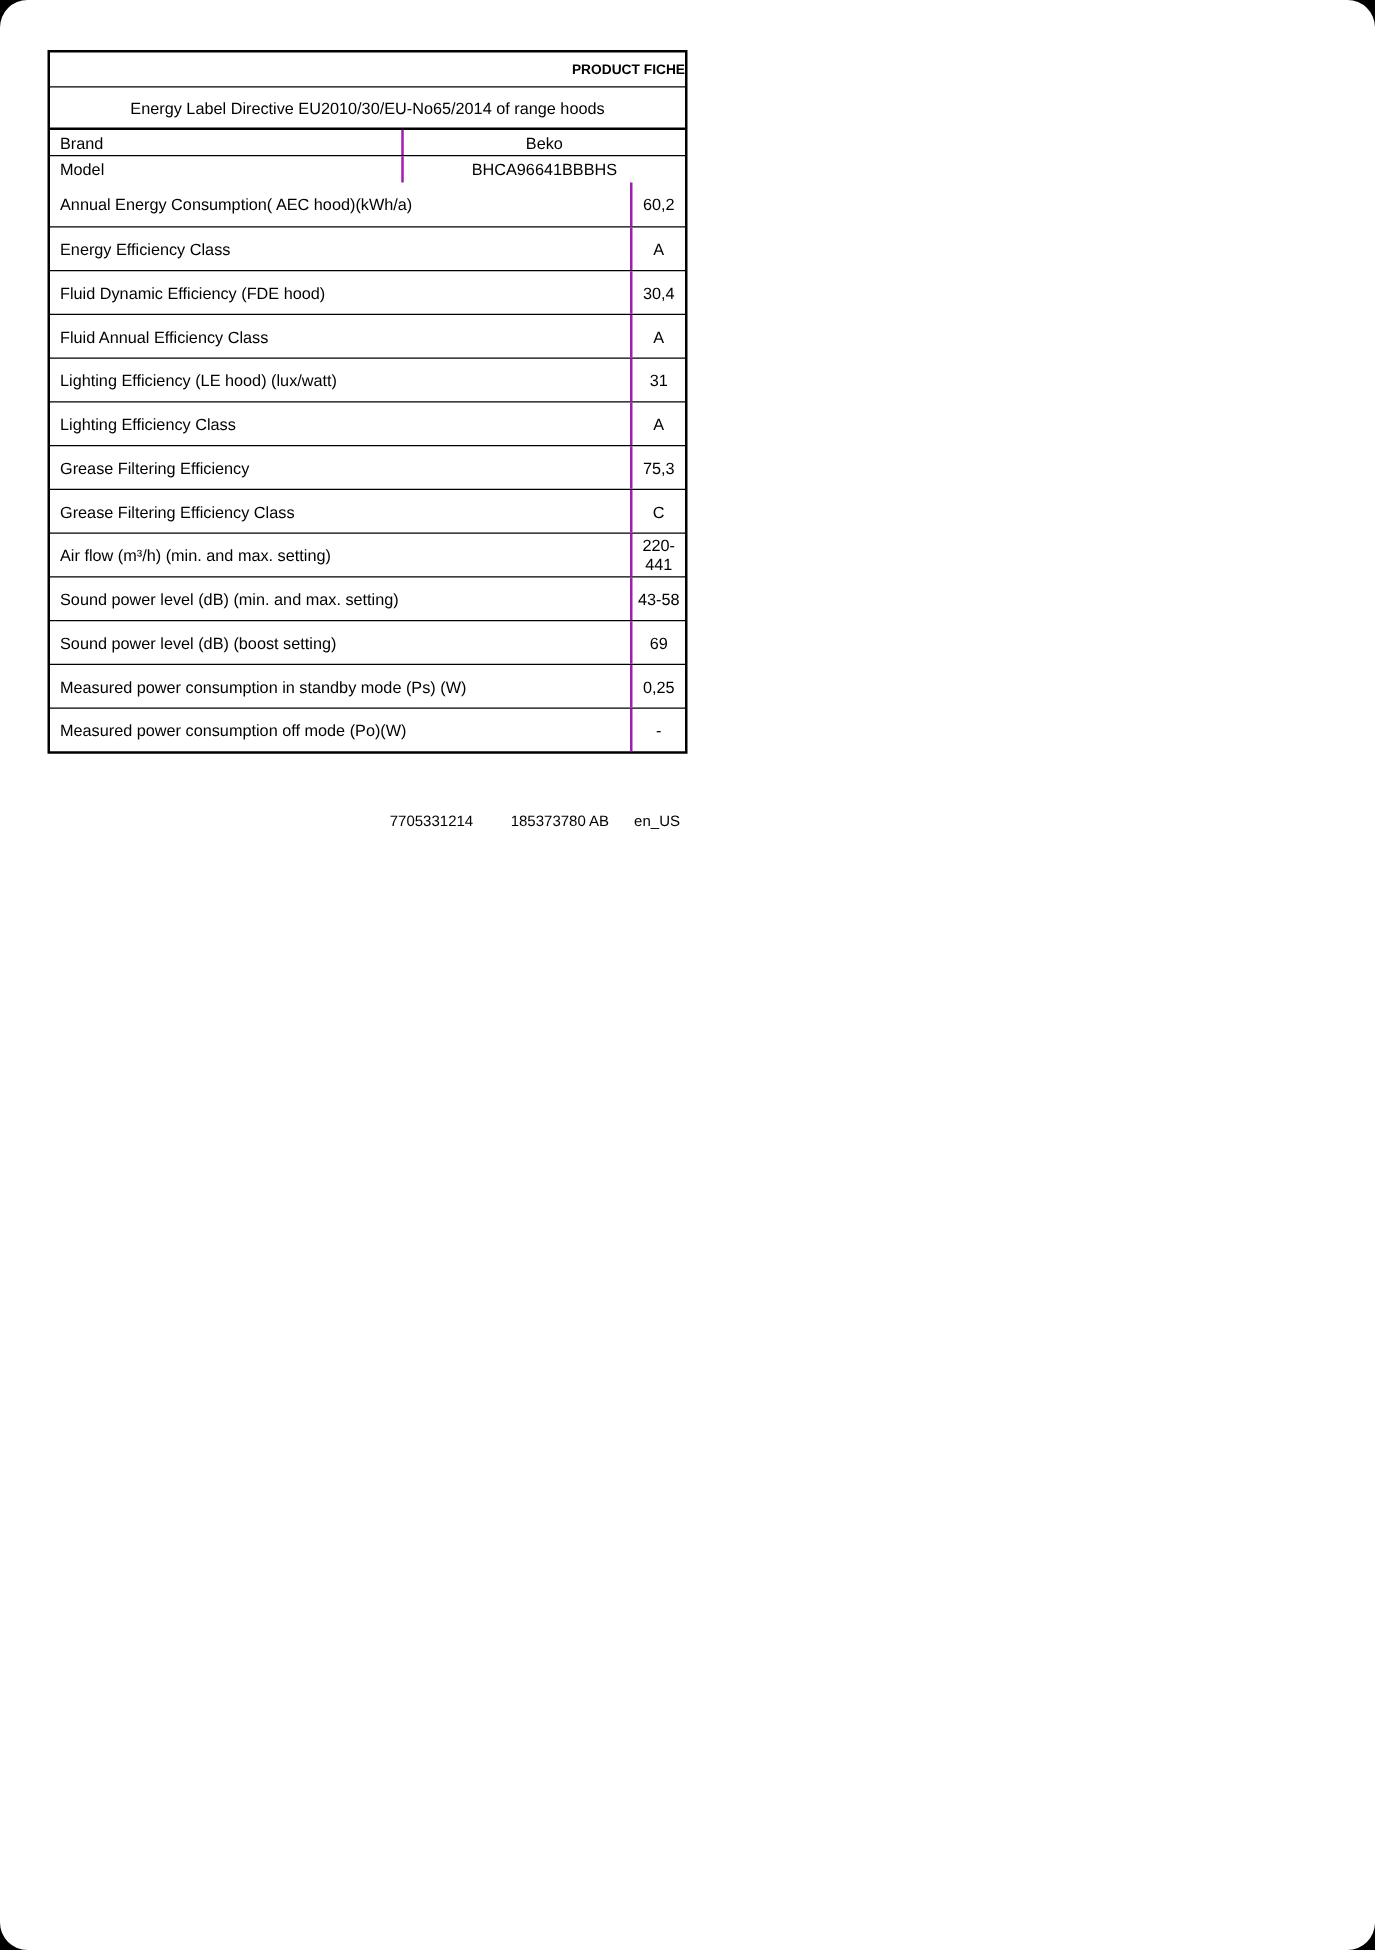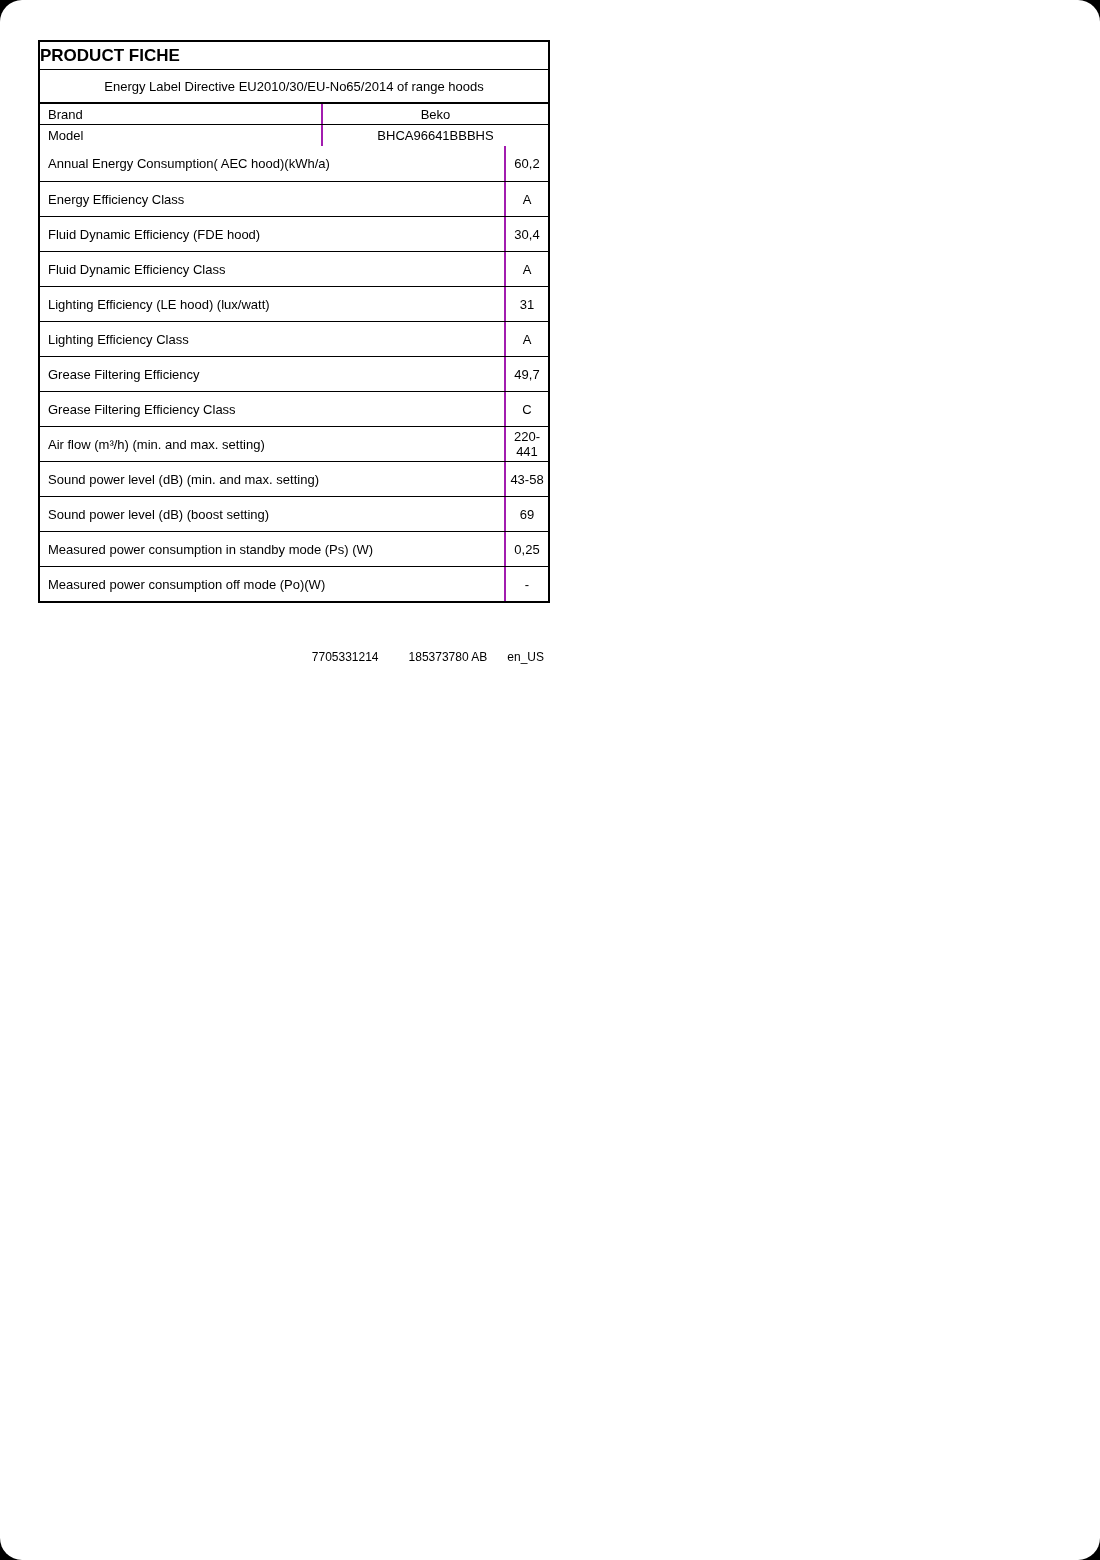--- a/index.html
+++ b/index.html
@@ -34,23 +34,23 @@
   .row {
     display: flex;
     align-items: center;
     box-sizing: border-box;
     border-top: 1px solid #000;
   }
   .row:first-child { border-top: none; }
   .row.thick { border-top-width: 2px; }
   .row-title {
     height: 27px;
-    justify-content: flex-start;
+    justify-content: flex-end;
     font-weight: bold;
-    font-size: 17px;
+    font-size: 11px;
   }
   .row-subtitle {
     height: 33px;
     justify-content: center;
   }
   .row-kv { height: 22px; }
   .row-data { height: 35px; }
   .cell-label {
     flex: 1;
     padding-left: 8px;
@@ -112,37 +112,37 @@
     <div class="cell-label">Energy Efficiency Class</div>
     <div class="cell-value">A</div>
   </div>
 
   <div class="row row-data">
     <div class="cell-label">Fluid Dynamic Efficiency (FDE hood)</div>
     <div class="cell-value">30,4</div>
   </div>
 
   <div class="row row-data">
-    <div class="cell-label">Fluid Dynamic Efficiency Class</div>
+    <div class="cell-label">Fluid Annual Efficiency Class</div>
     <div class="cell-value">A</div>
   </div>
 
   <div class="row row-data">
     <div class="cell-label">Lighting Efficiency (LE hood) (lux/watt)</div>
     <div class="cell-value">31</div>
   </div>
 
   <div class="row row-data">
     <div class="cell-label">Lighting Efficiency Class</div>
     <div class="cell-value">A</div>
   </div>
 
   <div class="row row-data">
     <div class="cell-label">Grease Filtering Efficiency</div>
-    <div class="cell-value">49,7</div>
+    <div class="cell-value">75,3</div>
   </div>
 
   <div class="row row-data">
     <div class="cell-label">Grease Filtering Efficiency Class</div>
     <div class="cell-value">C</div>
   </div>
 
   <div class="row row-data">
     <div class="cell-label">Air flow (m³/h) (min. and max. setting)</div>
     <div class="cell-value">220-441</div>

